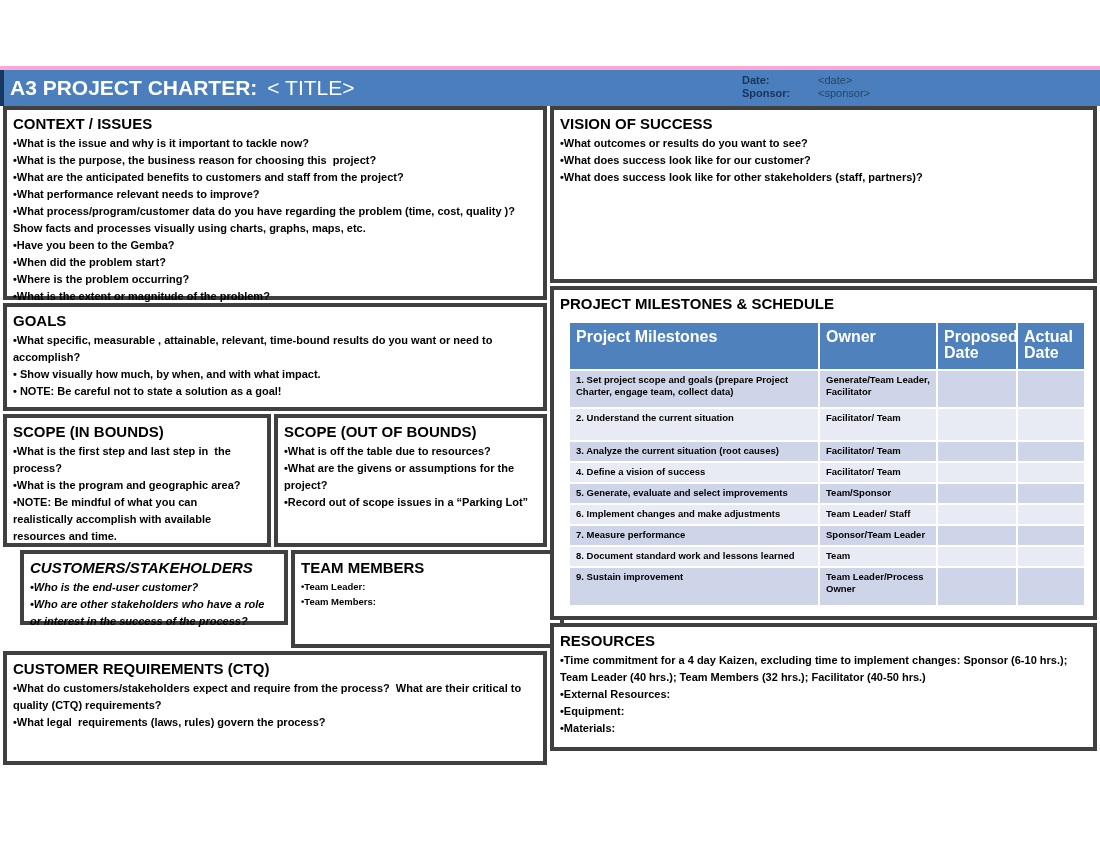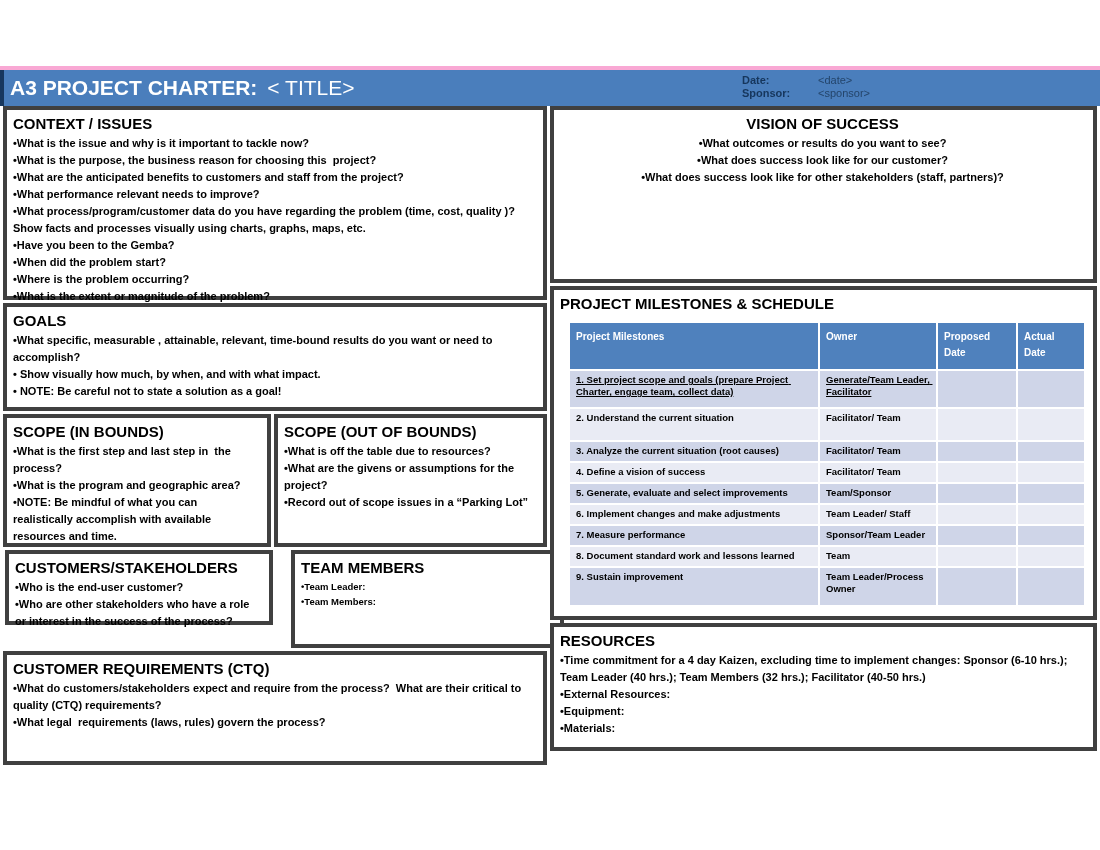--- a/index.html
+++ b/index.html
@@ -36,44 +36,44 @@
   }
   .bullet{
     font-size:11px;font-weight:700;line-height:17px;white-space:pre-wrap;
   }
   .small-bullets .bullet{font-size:9.5px;line-height:15px;}
   
   .box-context  {left:3px;  top:106px; width:544px; height:194px;}
   .box-goals    {left:3px;  top:303px; width:544px; height:108px;}
   .box-scope-in {left:3px;  top:414px; width:268px; height:133px;}
   .box-scope-out{left:274px;top:414px; width:273px; height:133px;}
-  .box-customers{left:5px;  top:550px; width:268px; height:75px;}
+  .box-customers{left:20px;  top:550px; width:268px; height:75px;font-style:italic;}
   .box-team     {left:274px;top:550px; width:273px; height:98px;margin-left:17px;}
   .box-ctq      {left:3px;  top:651px; width:544px; height:114px;}
   
-  .box-vision    {left:550px;top:106px; width:547px; height:177px;text-align:center;}
+  .box-vision    {left:550px;top:106px; width:547px; height:177px;}
   .box-milestones{left:550px;top:286px; width:547px; height:334px;}
   .box-resources {left:550px;top:623px; width:547px; height:128px;}
   
   .mtable{margin:10px 0 0 10px;width:516px;}
   .thead,.trow{
     display:grid;grid-template-columns:248px 116px 78px 66px;gap:2px;
   }
   .thead .th{
-    background:#4f81bd;color:#fff;font-size:10px;font-weight:700;
+    background:#4f81bd;color:#fff;font-size:16px;font-weight:700;
     padding:6px 6px 4px 6px;min-height:46px;box-sizing:border-box;line-height:16px;
   }
   .tbody .trow{margin-top:2px;}
   .trow .td{
     font-size:9.5px;font-weight:700;line-height:12px;padding:3px 6px;box-sizing:border-box;
     white-space:pre-wrap;
   }
   .band-dark  .td{background:#cfd5e8;}
   .band-light .td{background:#e9ebf4;}
-  .tbody .trow:nth-child(1) .td{min-height:36px;text-decoration:underline;}
+  .tbody .trow:nth-child(1) .td{min-height:36px;}
   .tbody .trow:nth-child(2) .td{min-height:31px;}
   .tbody .trow:nth-child(n+3) .td{min-height:19px;}
   .tbody .trow:nth-child(9) .td{min-height:37px;}
 </style>
 </head>
 <body>
 
 <div class="header-bar">
   <div class="page-title">
     <span>A3 PROJECT CHARTER:</span><span class="title-placeholder">&lt; TITLE&gt;</span>

